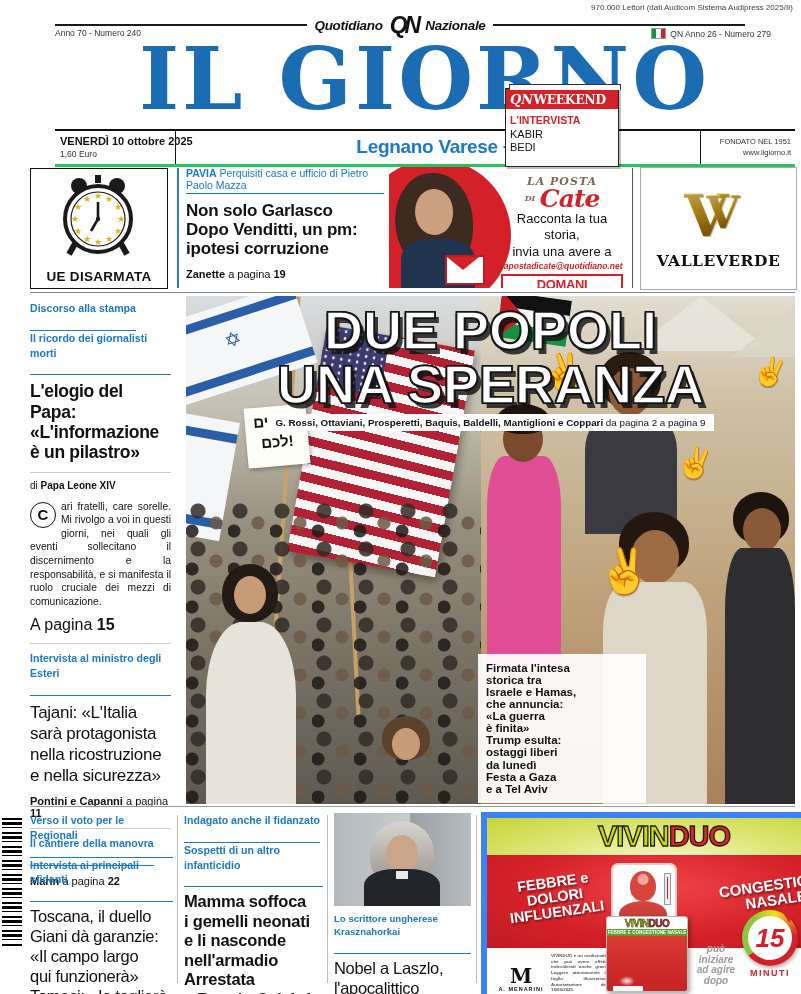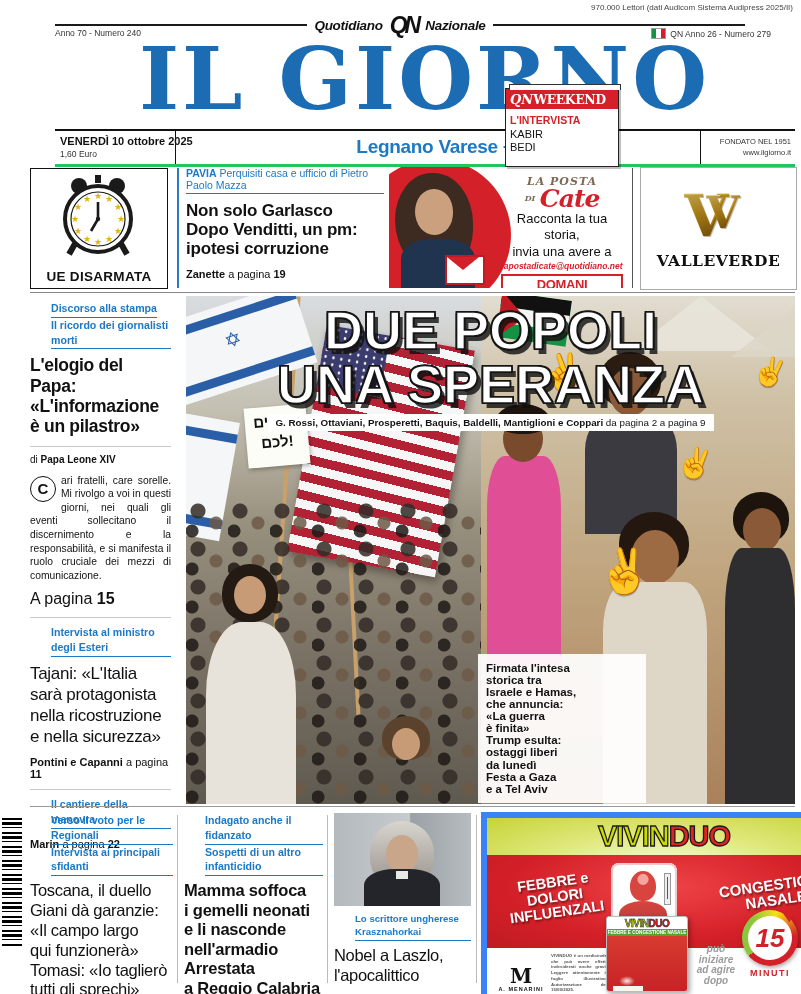--- a/index.html
+++ b/index.html
@@ -78,21 +78,21 @@
   .vlet{position:absolute;font-family:"DejaVu Serif",serif;font-weight:bold;font-size:58px;line-height:1;
         background:linear-gradient(160deg,#f3d873 10%,#c9971d 45%,#8a6210 75%,#e8c35a 100%);
         -webkit-background-clip:text;background-clip:text;color:transparent;
         text-shadow:1px 1px 0 rgba(90,60,5,.35);}
   .vlet.v2{left:22px;top:4px;font-size:44px;}
   .vbrand{font-family:"DejaVu Serif",serif;font-weight:bold;font-size:15.5px;letter-spacing:.5px;margin-top:2px;}
   .mainrule{left:30px;top:292px;width:765px;height:1px;background:#888;}
   
   .leftcol{left:30px;top:301px;width:141px;}
   .kick2{color:#1b79c6;font-size:10.6px;font-weight:700;line-height:1.4;}
-  .kick2 span{display:inline-block;border-bottom:1.5px solid #1b79c6;padding-bottom:1px;margin-left:21px;}
+  .kick2 span{display:inline-block;border-bottom:1.5px solid #1b79c6;padding-bottom:14px;}
   .hpapa{font-weight:900;font-size:17.5px;line-height:1.16;letter-spacing:-.3px;margin-top:6px;}
   .srule{border:none;border-top:1px solid #c9c9c9;margin:9px 0 7px;}
   .dby{font-size:10px;}
   .dby b{font-weight:900;}
   .bodytxt{font-size:10.3px;line-height:1.32;text-align:justify;margin-top:9px;}
   .dropcap{float:left;width:24px;height:24px;border:1.5px solid #111;border-radius:50%;
            font-weight:900;font-size:15px;line-height:24px;text-align:center;margin:2px 5px 0 0;}
   .pref{font-size:16px;margin-top:8px;}
   .pref b{font-weight:900;}
   .hl{font-weight:400;font-size:17px;line-height:1.24;letter-spacing:-.3px;margin-top:6px;}

